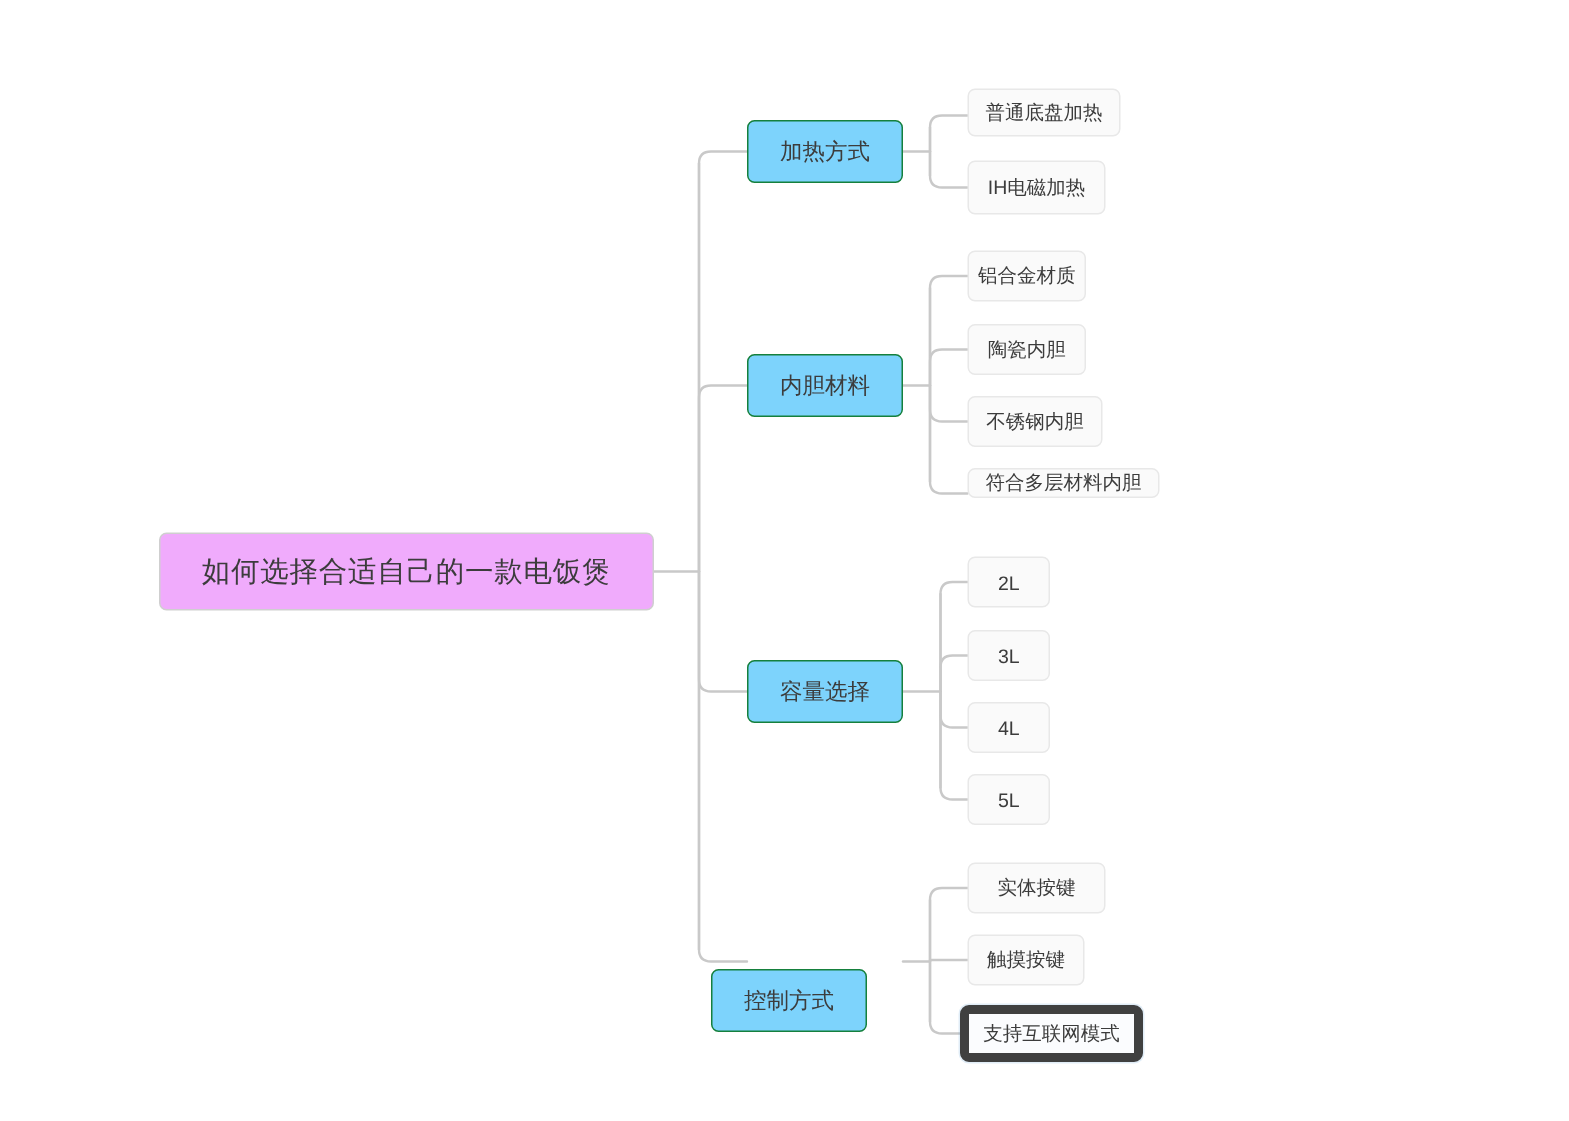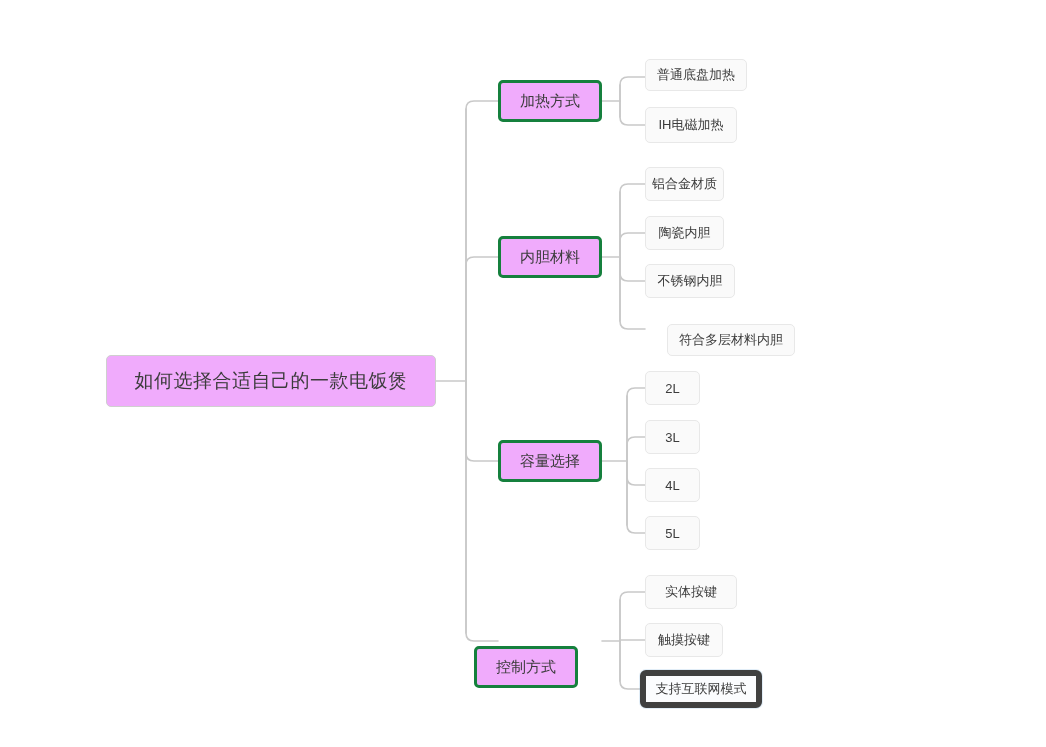--- a/index.html
+++ b/index.html
@@ -33,22 +33,22 @@
     user-select: none;
   }
   .node-root {
     background: #f0abfc;
     border: 1px solid #cfcfcf;
     font-size: 19px;
     letter-spacing: 0.5px;
     color: #3c3c3c;
   }
   .node-branch {
-    background: #f0abfc;
-    border: 3px solid #15803d;
+    background: #7dd3fc;
+    border: 1px solid #15803d;
     font-size: 15px;
     color: #3c3c3c;
   }
   .node-leaf {
     background: #fafafa;
     border: 1px solid #e8e8e8;
     font-size: 13px;
     color: #3c3c3c;
   }
   .node-selected {
@@ -109,21 +109,21 @@
       </div>
       <div class="node node-leaf" style="left: 645px; top: 167px; width: 79px; height: 34px;">
         <span>铝合金材质</span>
       </div>
       <div class="node node-leaf" style="left: 645px; top: 216px; width: 79px; height: 34px;">
         <span>陶瓷内胆</span>
       </div>
       <div class="node node-leaf" style="left: 645px; top: 264px; width: 90px; height: 34px;">
         <span>不锈钢内胆</span>
       </div>
-      <div class="node node-leaf" style="left: 667px; top: 312px; width: 128px; height: 32px; margin-top: 12px;">
+      <div class="node node-leaf" style="left: 645px; top: 312px; width: 128px; height: 20px;">
         <span>符合多层材料内胆</span>
       </div>
       <div class="node node-branch" style="left: 498px; top: 440px; width: 104px; height: 42px;">
         <span>容量选择</span>
       </div>
       <div class="node node-leaf" style="left: 645px; top: 371px; width: 55px; height: 34px;">
         <span>2L</span>
       </div>
       <div class="node node-leaf" style="left: 645px; top: 420px; width: 55px; height: 34px;">
         <span>3L</span>

